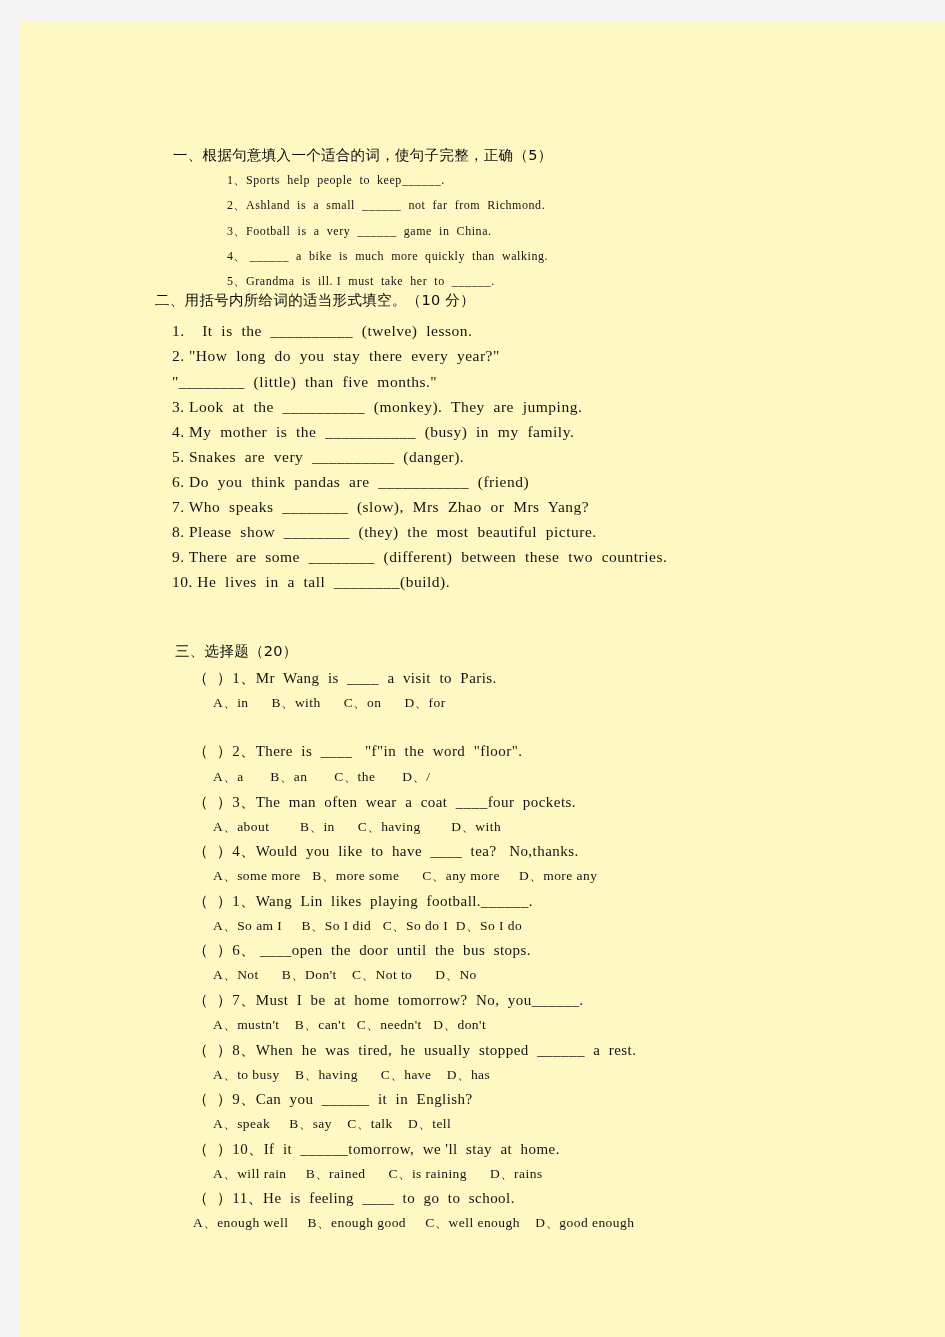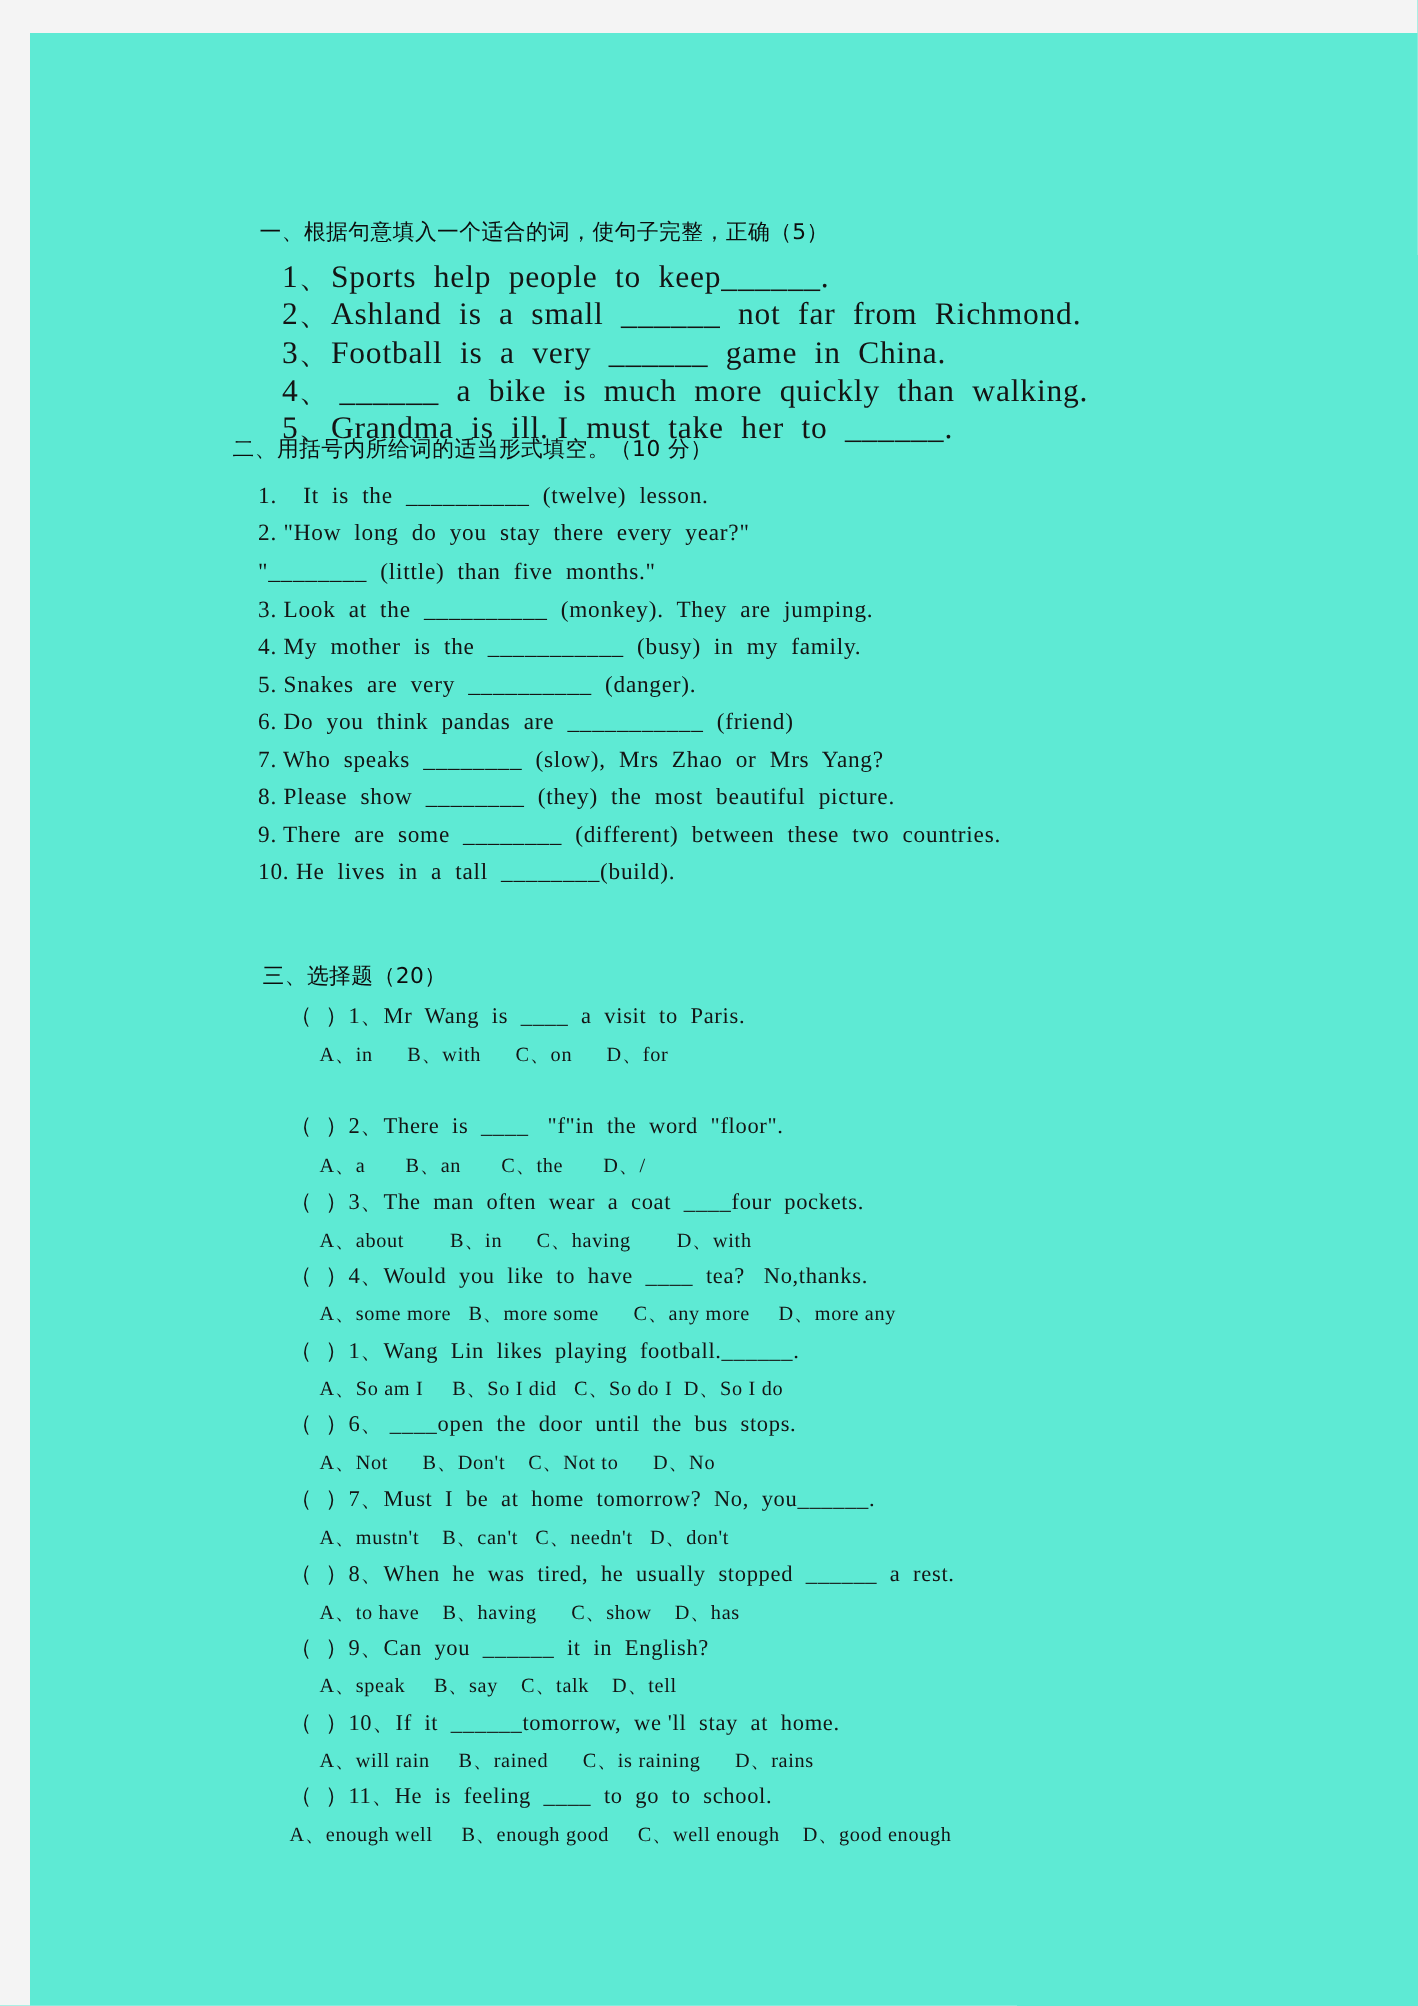--- a/index.html
+++ b/index.html
@@ -14,21 +14,21 @@
     background: #f4f4f4;
     font-family: "Liberation Serif", "DejaVu Serif", serif;
     overflow: hidden;
   }
   #page {
     position: absolute;
     left: 20px;
     top: 22px;
     width: 925px;
     height: 1315px;
-    background: #5eead4;
+    background: #fef9c3;
     overflow: hidden;
   }
   .content {
     position: absolute;
     left: 0;
     top: 0;
     width: 925px;
     padding: 0;
   }
 
@@ -44,21 +44,21 @@
     font-family: "DejaVu Sans", "Liberation Sans", sans-serif;
     font-size: 14.5px;
     color: #0d0d0d;
     letter-spacing: 0.3px;
     white-space: pre;
     line-height: 1;
   }
 
   
   .s1-head { position: absolute; left: 153px; top: 126px; }
-  .s1-item { position: absolute; font-size: 21px; letter-spacing: .55px; }
+  .s1-item { position: absolute; font-size: 12px; letter-spacing: .55px; margin-left: 39px; }
 
   
   .s2-head { position: absolute; left: 135px; top: 271px; }
   .s2-item { position: absolute; font-size: 15.5px; letter-spacing: .5px; }
 
   
   .s3-head { position: absolute; left: 155px; top: 622px; }
   .s3-q  { position: absolute; font-size: 15px; letter-spacing: .45px; }
   .s3-o  { position: absolute; font-size: 13.5px; letter-spacing: .45px; }
 </style>
@@ -107,21 +107,21 @@
     <div class="line s3-q" style="left:173px; top:872px;">（  ）1、Wang  Lin  likes  playing  football.______.</div>
     <div class="line s3-o" style="left:193px; top:897px;">A、So am I     B、So I did   C、So do I  D、So I do</div>
 
     <div class="line s3-q" style="left:173px; top:921px;">（  ）6、 ____open  the  door  until  the  bus  stops.</div>
     <div class="line s3-o" style="left:193px; top:946px;">A、Not      B、Don't    C、Not to      D、No</div>
 
     <div class="line s3-q" style="left:173px; top:971px;">（  ）7、Must  I  be  at  home  tomorrow?  No,  you______.</div>
     <div class="line s3-o" style="left:193px; top:996px;">A、mustn't    B、can't   C、needn't   D、don't</div>
 
     <div class="line s3-q" style="left:173px; top:1021px;">（  ）8、When  he  was  tired,  he  usually  stopped  ______  a  rest.</div>
-    <div class="line s3-o" style="left:193px; top:1046px;">A、to have    B、having      C、show    D、has</div>
+    <div class="line s3-o" style="left:193px; top:1046px;">A、to busy    B、having      C、have    D、has</div>
 
     <div class="line s3-q" style="left:173px; top:1070px;">（  ）9、Can  you  ______  it  in  English?</div>
     <div class="line s3-o" style="left:193px; top:1095px;">A、speak     B、say    C、talk    D、tell</div>
 
     <div class="line s3-q" style="left:173px; top:1120px;">（  ）10、If  it  ______tomorrow,  we 'll  stay  at  home.</div>
     <div class="line s3-o" style="left:193px; top:1145px;">A、will rain     B、rained      C、is raining      D、rains</div>
 
     <div class="line s3-q" style="left:173px; top:1169px;">（  ）11、He  is  feeling  ____  to  go  to  school.</div>
     <div class="line s3-o" style="left:173px; top:1194px;">A、enough well     B、enough good     C、well enough    D、good enough</div>
 

